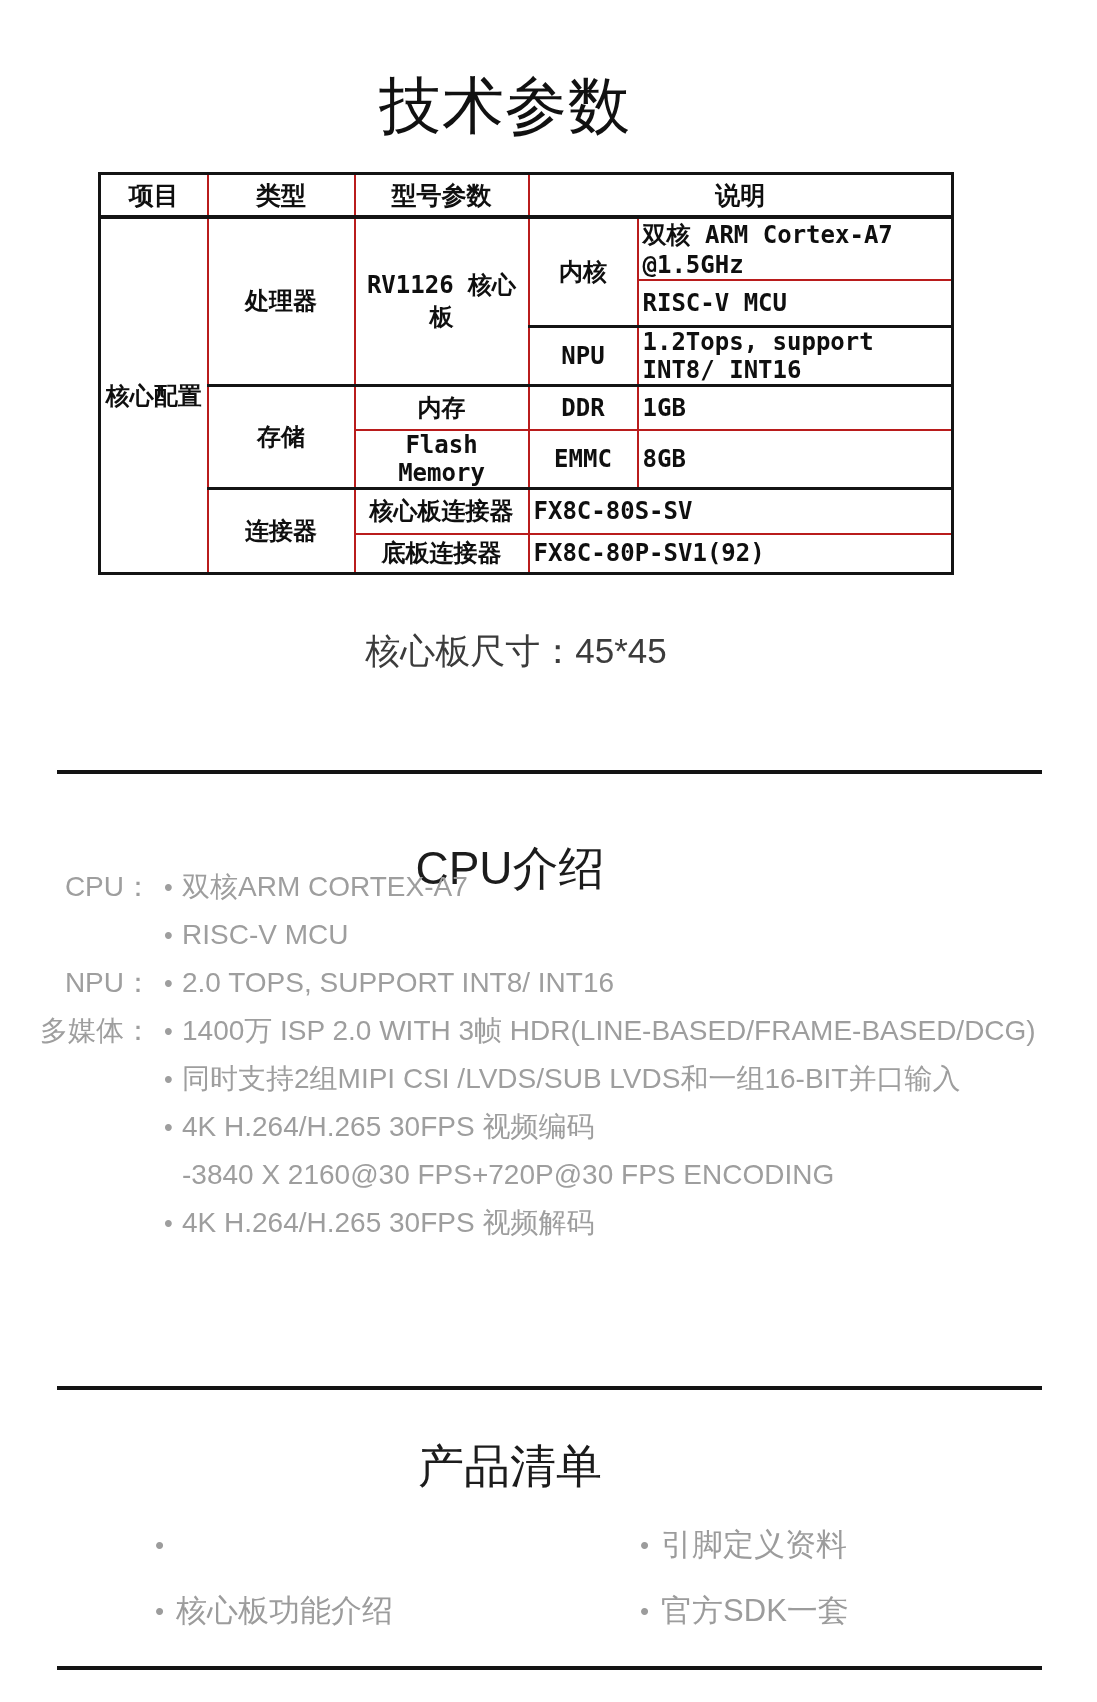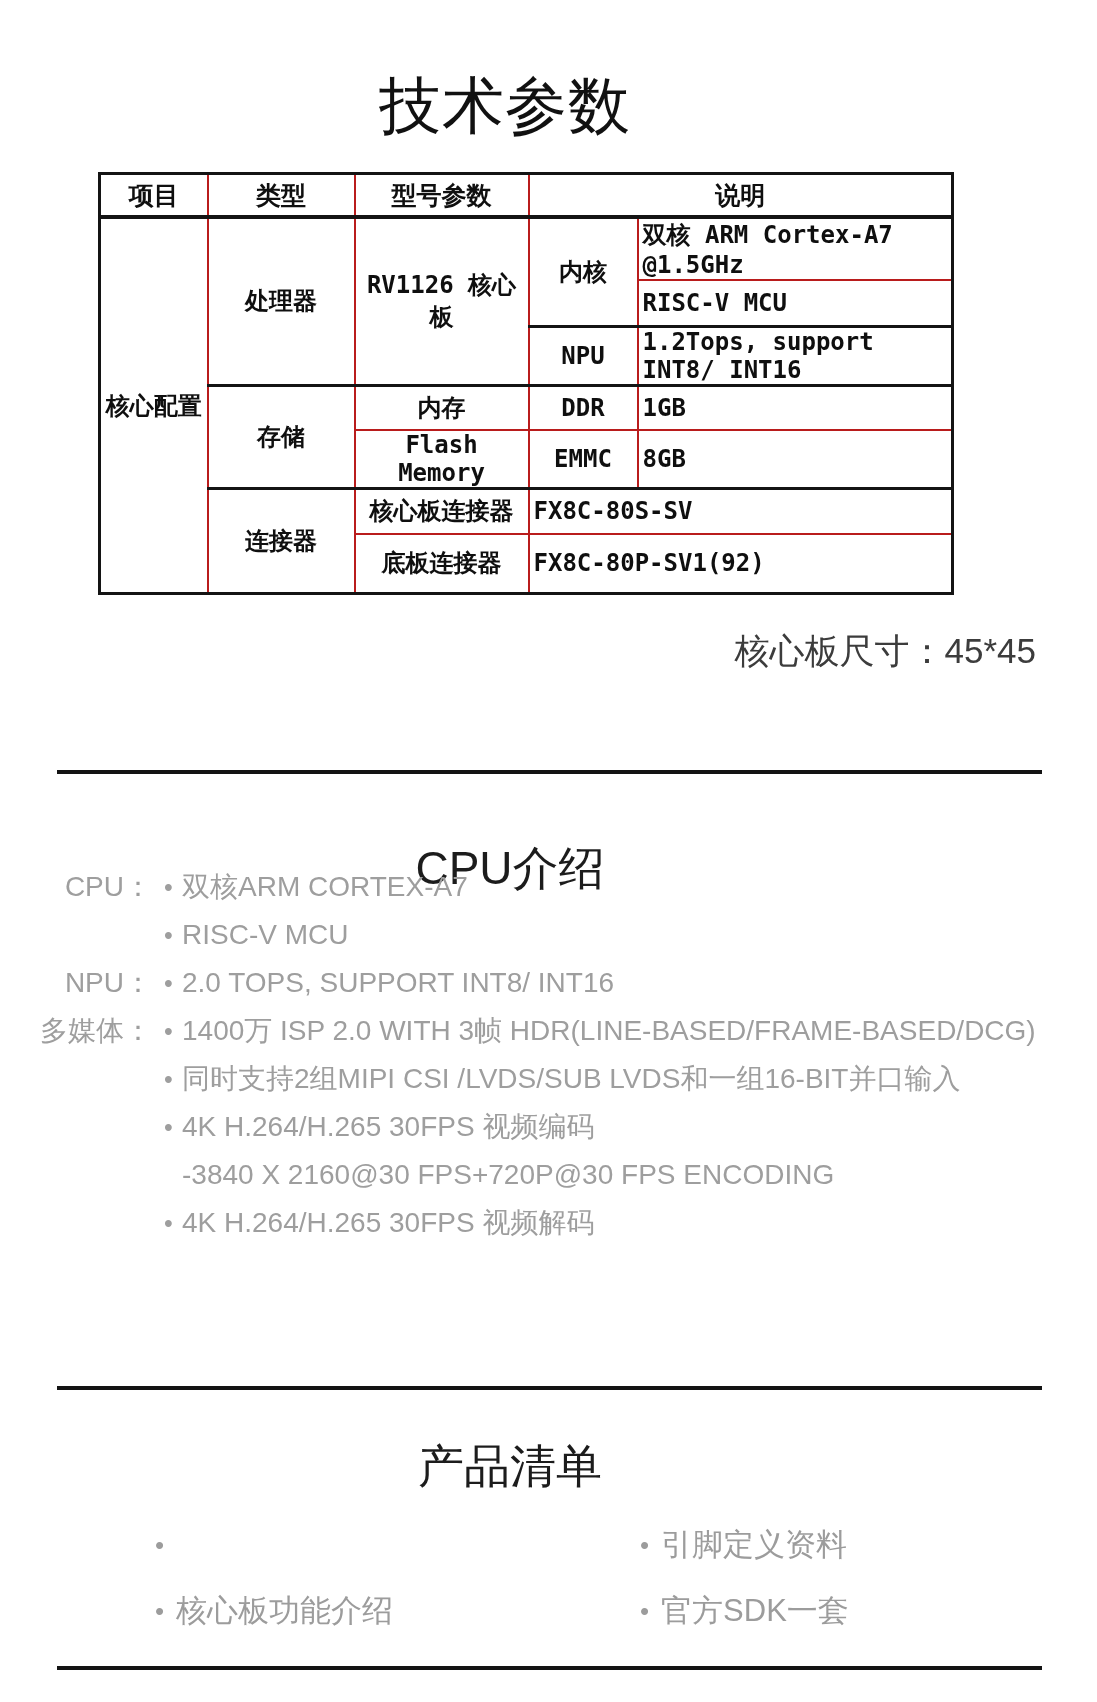--- a/index.html
+++ b/index.html
@@ -58,29 +58,29 @@
     text-align: left;
     padding-left: 4px;
   }
   .spec-table tr.thick-top td { border-top: 3px solid #141414; }
   .r1 { height: 50px; }
   .r2 { height: 46px; }
   .r3 { height: 48px; }
   .r4 { height: 45px; }
   .r5 { height: 47px; }
   .r6 { height: 45px; }
-  .r7 { height: 60px; }
+  .r7 { height: 40px; }
 
   
   .size-note {
     position: absolute;
     top: 628px;
-    left: 12px;
+    left: 4px;
     width: 1024px;
-    text-align: right;
+    text-align: center;
     font-size: 35px;
     color: #3c3c3c;
   }
 
   
   .divider {
     position: absolute;
     left: 57px;
     width: 985px;
     height: 4px;

